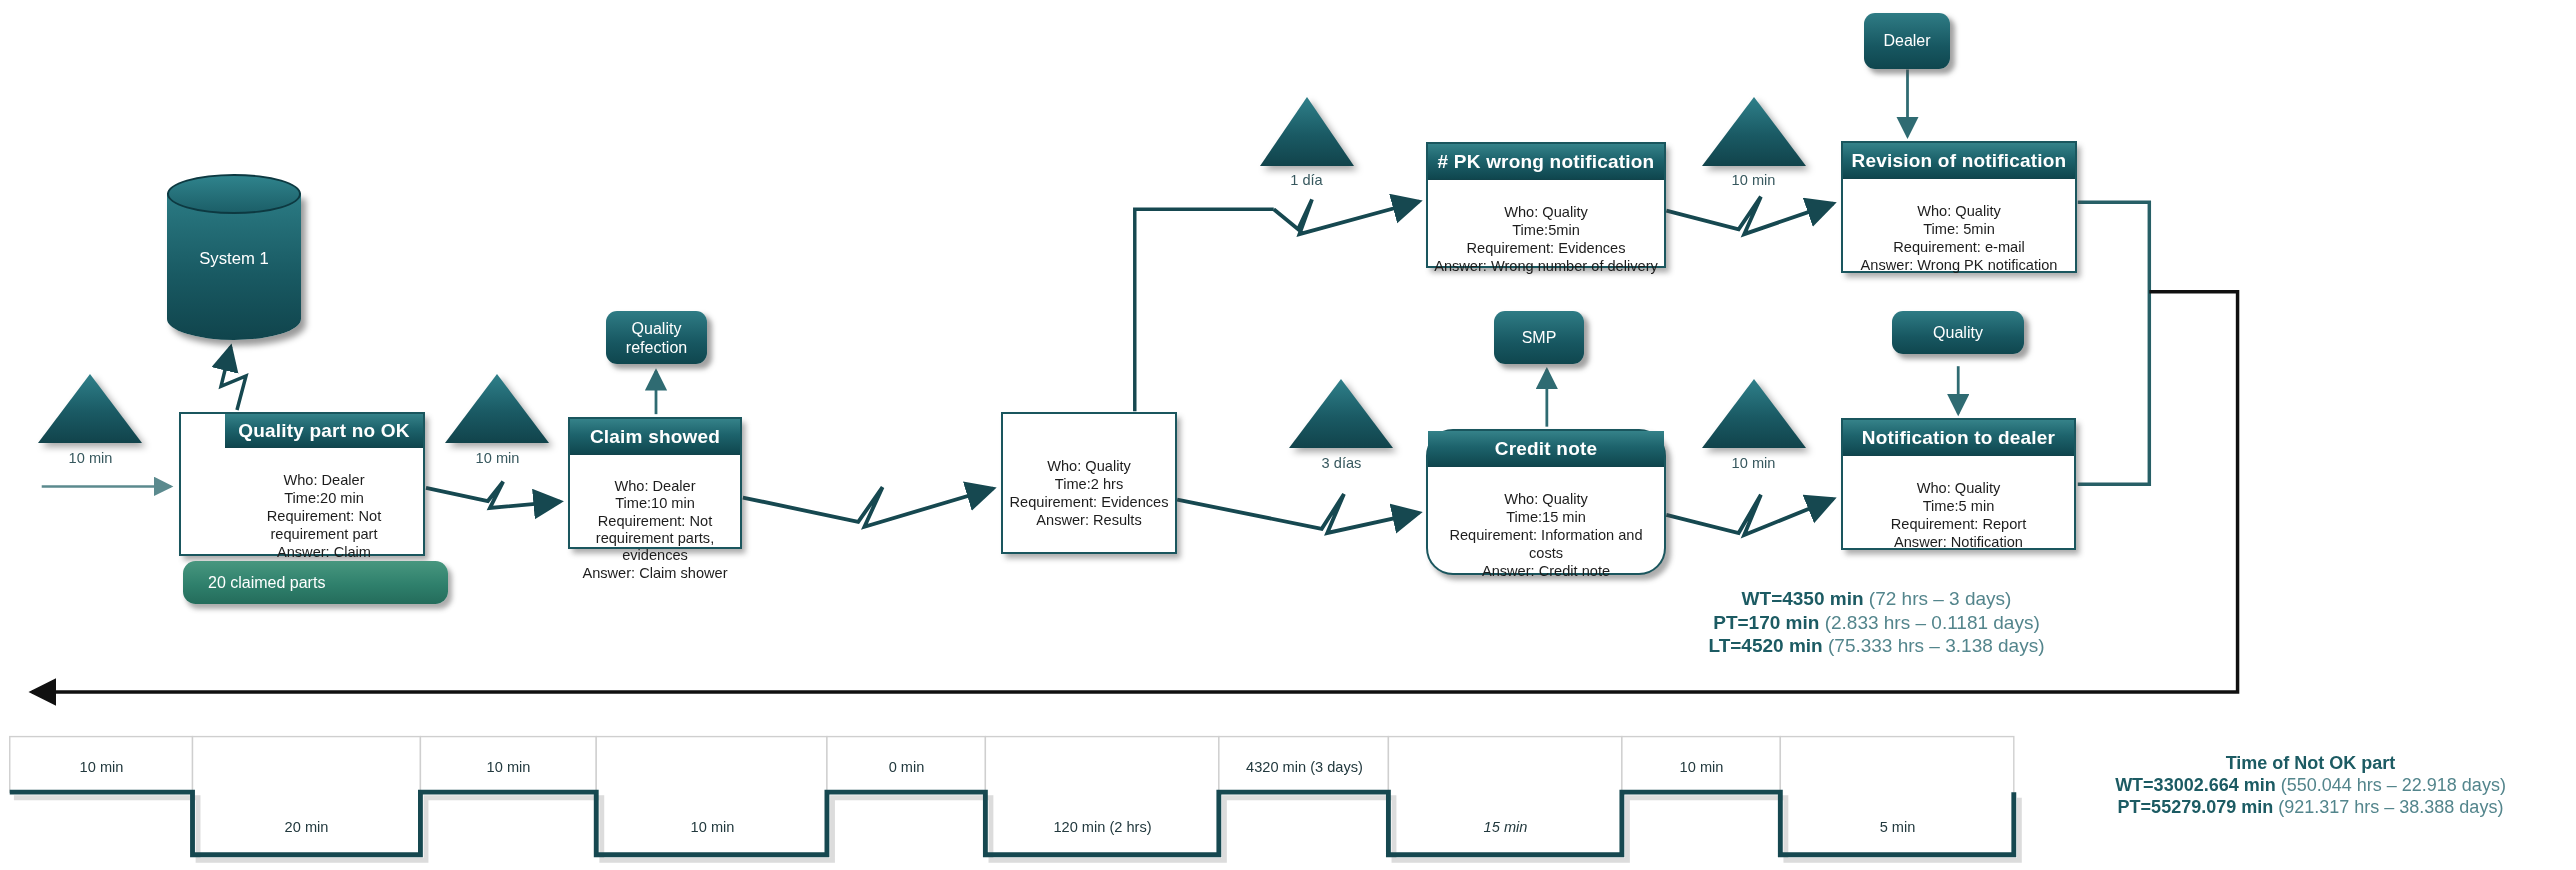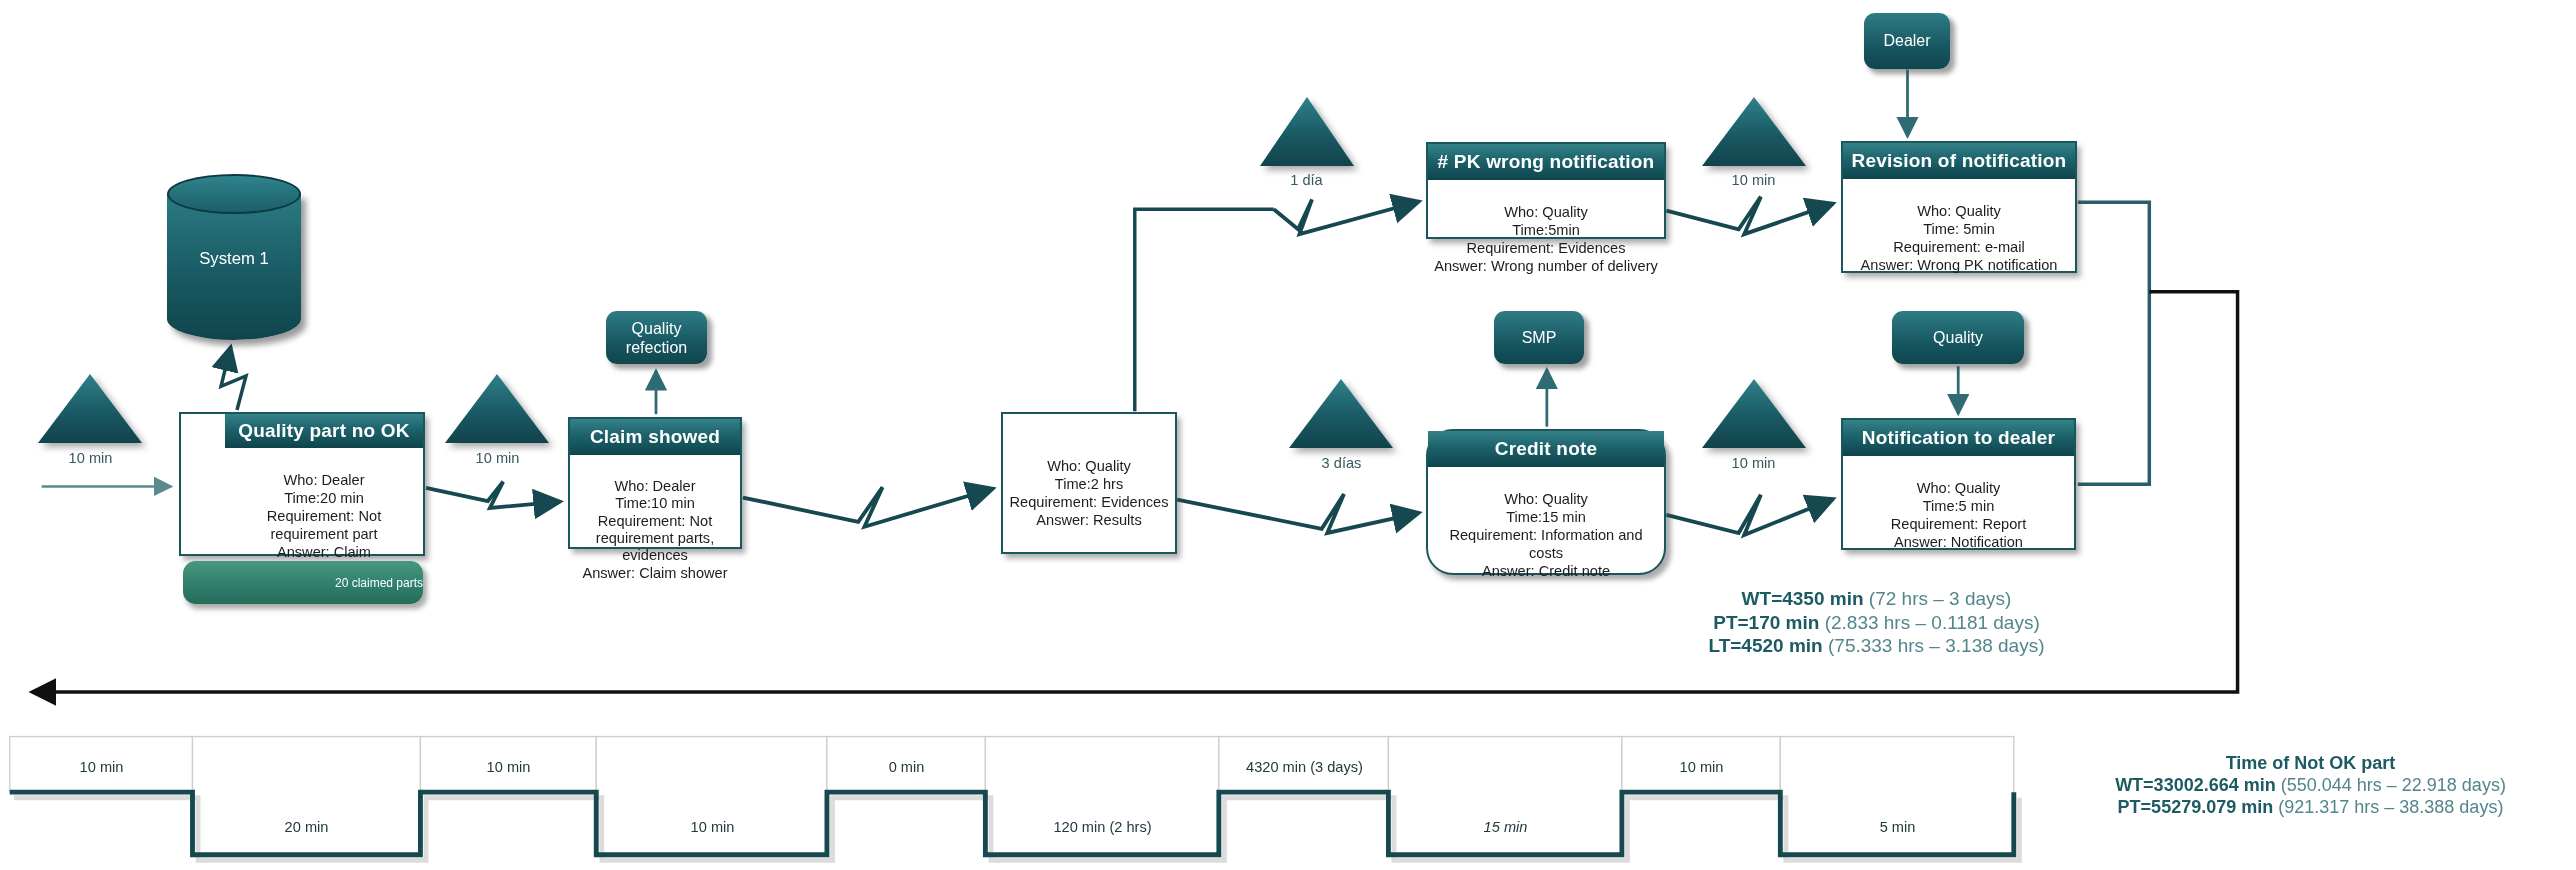--- a/index.html
+++ b/index.html
@@ -8,21 +8,21 @@
   #wires{position:absolute;left:0;top:0;width:2576px;height:870px;}
 
   
   .process{position:absolute;background:#fff;border:2.1px solid #1a565e;box-shadow:4.2px 4.9px 5.6px rgba(70,70,70,.45);display:flex;flex-direction:column;box-sizing:border-box;}
   .p-header{background:linear-gradient(180deg,#358289 0%,#1d636c 45%,#0f464e 100%);color:#fff;display:flex;align-items:center;justify-content:center;font-size:19px;font-weight:600;letter-spacing:0.2px;white-space:nowrap;flex:0 0 33px;border-bottom:1.4px solid #12434b;}
   .process.wrap .p-header{white-space:normal;text-align:center;line-height:21.5px;}
   .p-body{flex:1;display:flex;flex-direction:column;align-items:center;justify-content:center;font-size:14.6px;line-height:18px;color:#1d1d1d;text-align:center;padding:2.8px 5.6px;margin-top:20px;}
 
   
   .callout{position:absolute;background:linear-gradient(180deg,#2f7c85 0%,#175761 60%,#0f464e 100%);color:#fff;border-radius:11px;display:flex;align-items:center;justify-content:center;text-align:center;font-size:16px;line-height:19px;box-shadow:4.2px 4.9px 5.6px rgba(70,70,70,.5);box-sizing:border-box;padding:1.4px 4.2px;}
-  .badge{position:absolute;background:linear-gradient(180deg,#48977f 0%,#2f806c 55%,#246c5b 100%);color:#fff;border-radius:12.5px;display:flex;align-items:center;justify-content:flex-end;font-size:12px;box-shadow:3.5px 4.2px 4.9px rgba(70,70,70,.45);}
+  .badge{position:absolute;background:linear-gradient(180deg,#48977f 0%,#2f806c 55%,#246c5b 100%);color:#fff;border-radius:12.5px;display:flex;align-items:center;justify-content:flex-start;font-size:16px;box-shadow:3.5px 4.2px 4.9px rgba(70,70,70,.45);padding-left:25px;}
 
   
   .tri{position:absolute;filter:drop-shadow(4.2px 4.2px 3.5px rgba(0,0,0,.35));}
   .tri-shape{width:100%;height:100%;background:linear-gradient(180deg,#2f808a 0%,#1a5a64 55%,#11434b 100%);clip-path:polygon(50% 0,100% 100%,0 100%);}
   .tri-label{position:absolute;font-size:14.6px;color:#37585e;text-align:center;width:139px;}
 
   
   .cyl-body{position:absolute;left:167px;top:193px;width:134px;height:147px;background:linear-gradient(180deg,#2b7b84 0%,#195a63 55%,#10444c 100%);border-radius:0 0 67px 67px / 0 0 21px 21px;box-shadow:4.9px 5.6px 6.3px rgba(0,0,0,.4);}
   .cyl-top{position:absolute;left:167px;top:174px;width:134px;height:40px;background:linear-gradient(180deg,#2f838c,#1c5f68);border-radius:50%;border:2.1px solid #0d3941;box-sizing:border-box;}
   .cyl-label{position:absolute;left:167px;top:249px;width:134px;text-align:center;color:#fff;font-size:16.7px;}
@@ -158,21 +158,21 @@
 
   <div class="process wrap" style="left:1001px;top:412px;width:176px;height:142px;">
     <div class="p-body">
       <div>Who: Quality</div>
       <div>Time:2 hrs</div>
       <div>Requirement: Evidences</div>
       <div>Answer: Results</div>
     </div>
   </div>
 
-  <div class="process" style="left:1426px;top:142px;width:240px;height:97px;">
+  <div class="process" style="left:1426px;top:142px;width:240px;height:126px;">
     <div class="p-header" style="flex:0 0 35px;"># PK wrong notification</div>
     <div class="p-body">
       <div>Who: Quality</div>
       <div>Time:5min</div>
       <div>Requirement: Evidences</div>
       <div>Answer: Wrong number of delivery</div>
     </div>
   </div>
 
   <div class="callout" style="left:1864px;top:12.5px;width:86px;height:56px;">
@@ -196,21 +196,21 @@
   <div class="process" style="left:1426px;top:429px;width:240px;height:146px;border-radius:27px;">
     <div class="p-header" style="flex:0 0 35px;">Credit note</div>
     <div class="p-body">
       <div>Who: Quality</div>
       <div>Time:15 min</div>
       <div style="max-width:195px;">Requirement: Information and costs</div>
       <div>Answer: Credit note</div>
     </div>
   </div>
 
-  <div class="callout" style="left:1892px;top:311px;width:132px;height:53px;">
+  <div class="callout" style="left:1892px;top:311px;width:132px;height:43px;">
     <span>Quality</span>
   </div>
 
   <div class="process" style="left:1841px;top:418px;width:235px;height:132px;">
     <div class="p-header" style="flex:0 0 35px;">Notification to dealer</div>
     <div class="p-body">
       <div>Who: Quality</div>
       <div>Time:5 min</div>
       <div>Requirement: Report</div>
       <div>Answer: Notification</div>

